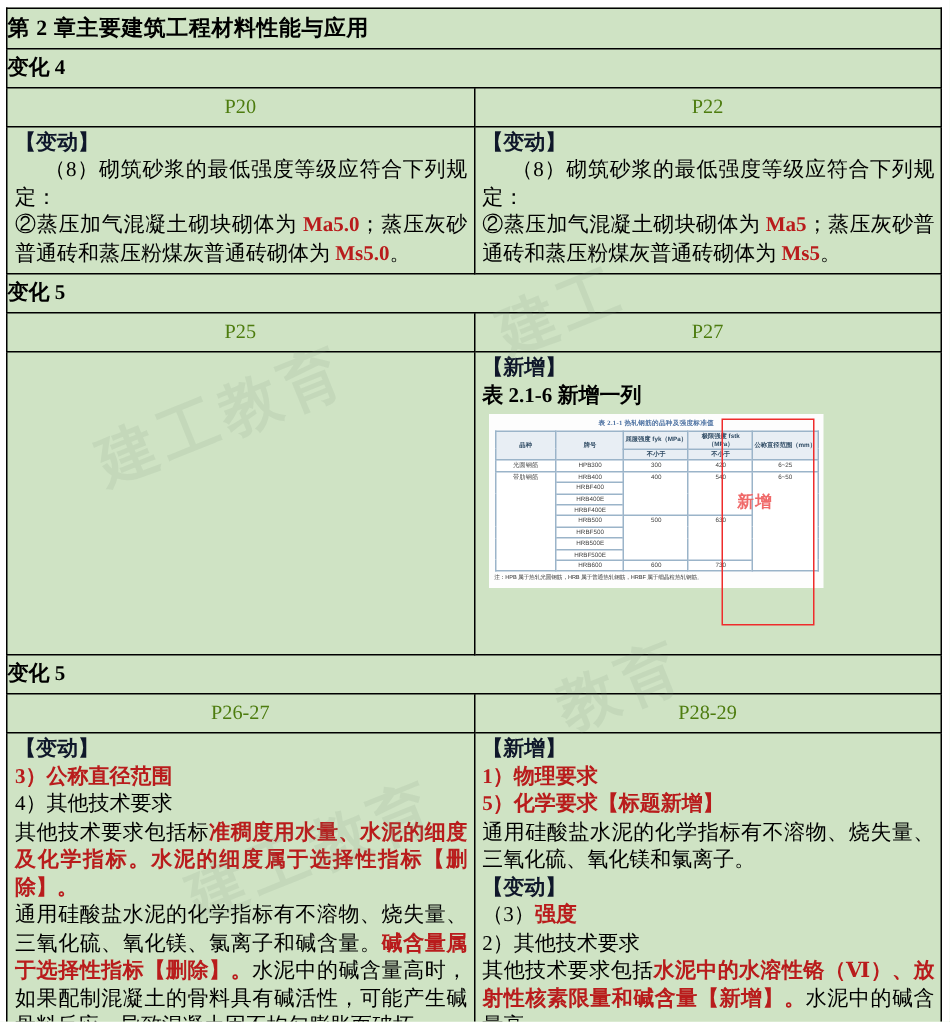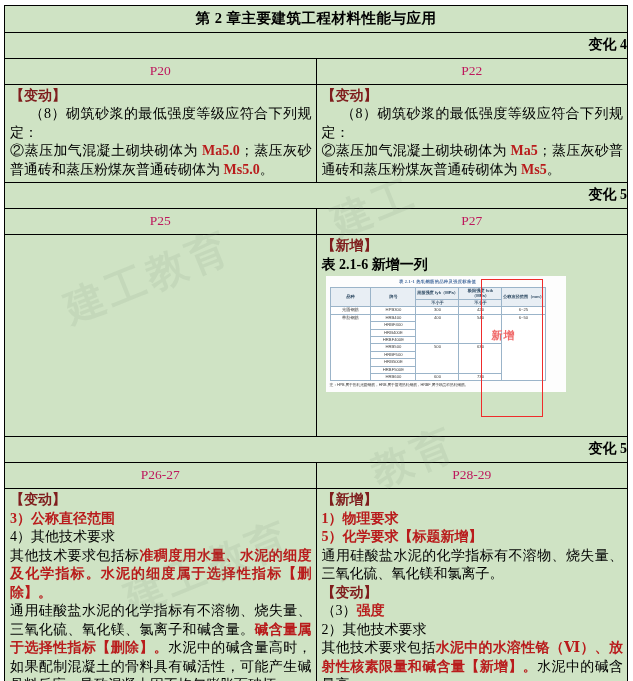--- a/index.html
+++ b/index.html
@@ -48,76 +48,76 @@
     table-layout: fixed;
     z-index: 2;
   }
   table.doc td {
     border: 1px solid #000000;
     background: #cfe3c4;
     padding: 0;
     vertical-align: top;
   }
   .title-cell {
-    text-align: center;
+    text-align: left;
     font-weight: bold;
     font-size: 14.5px;
     padding: 3px 0 4px 0 !important;
     letter-spacing: 0.5px;
     color: #000;
   }
   .section-cell {
-    text-align: right;
+    text-align: left;
     font-weight: bold;
     font-size: 14px;
     padding: 3px 0 4px 0 !important;
     color: #000;
   }
   .page-cell {
     text-align: center;
     font-size: 13.5px;
     padding: 4px 0 5px 0 !important;
-    color: #be185d;
+    color: #4d7c0f;
     font-family: "Liberation Serif", serif;
   }
   .body-cell {
     font-size: 14px;
     line-height: 1.32;
     padding: 2px 4px 3px 5px !important;
     color: #000;
   }
   .body-cell p {
     margin: 0;
     padding: 0;
     text-align: justify;
     text-justify: inter-ideograph;
   }
   .tag {
-    color: #7f1d1d;
+    color: #0f172a;
     font-weight: bold;
   }
   .red {
     color: #b91c1c;
     font-weight: bold;
   }
   .indent { text-indent: 1.4em; }
   .num { font-family: "Liberation Serif", serif; }
 
   
   .fig-title {
     font-weight: bold;
     font-size: 14px;
     margin: 2px 0 4px 0;
   }
   .figure {
     position: relative;
     width: 216px;
     margin: 2px 0 6px 4px;
     background: #fdfdfd;
-    padding: 3px 20px 4px 4px;
+    padding: 3px 3px 4px 4px;
     box-sizing: content-box;
   }
   .fig-cap {
     text-align: center;
     font-size: 4.4px;
     color: #4a6fa0;
     font-weight: bold;
     margin-bottom: 2px;
     letter-spacing: 0.2px;
   }

